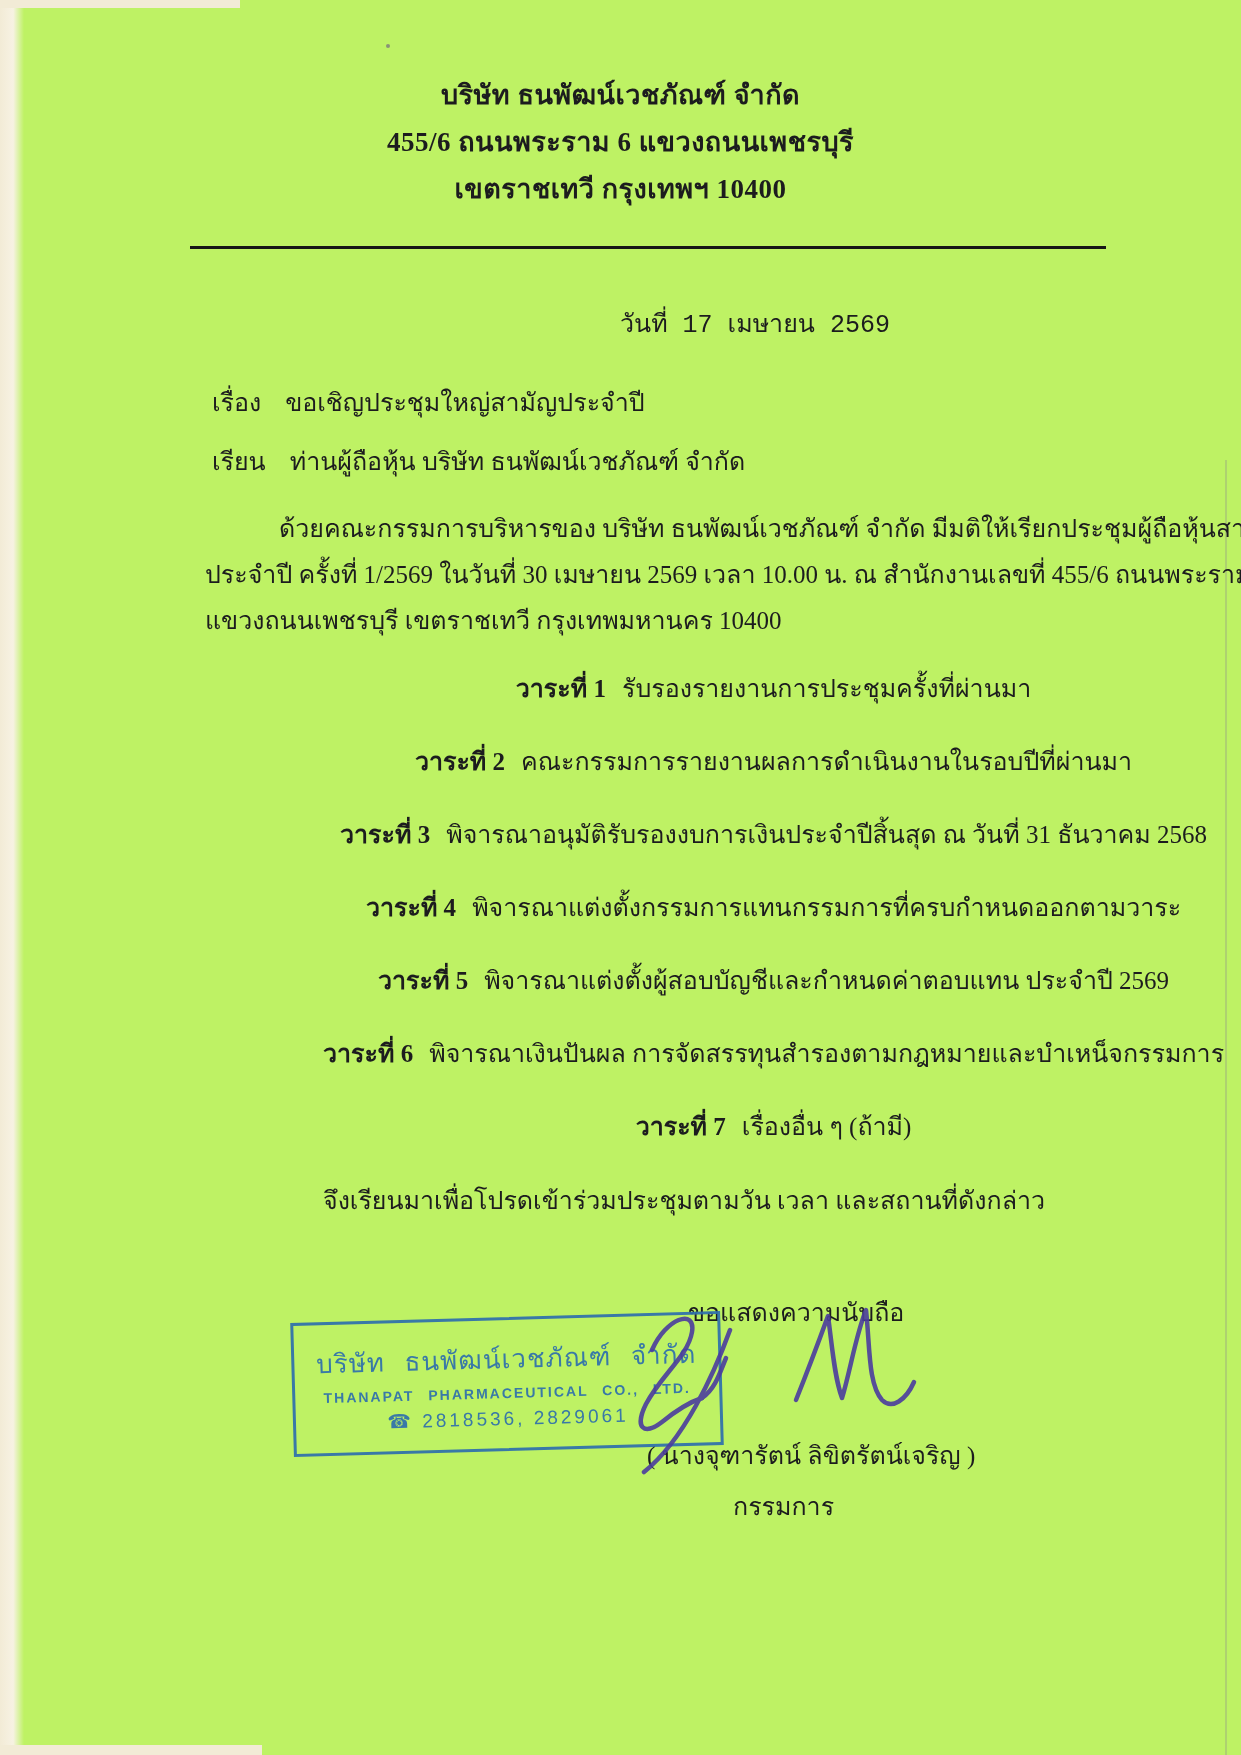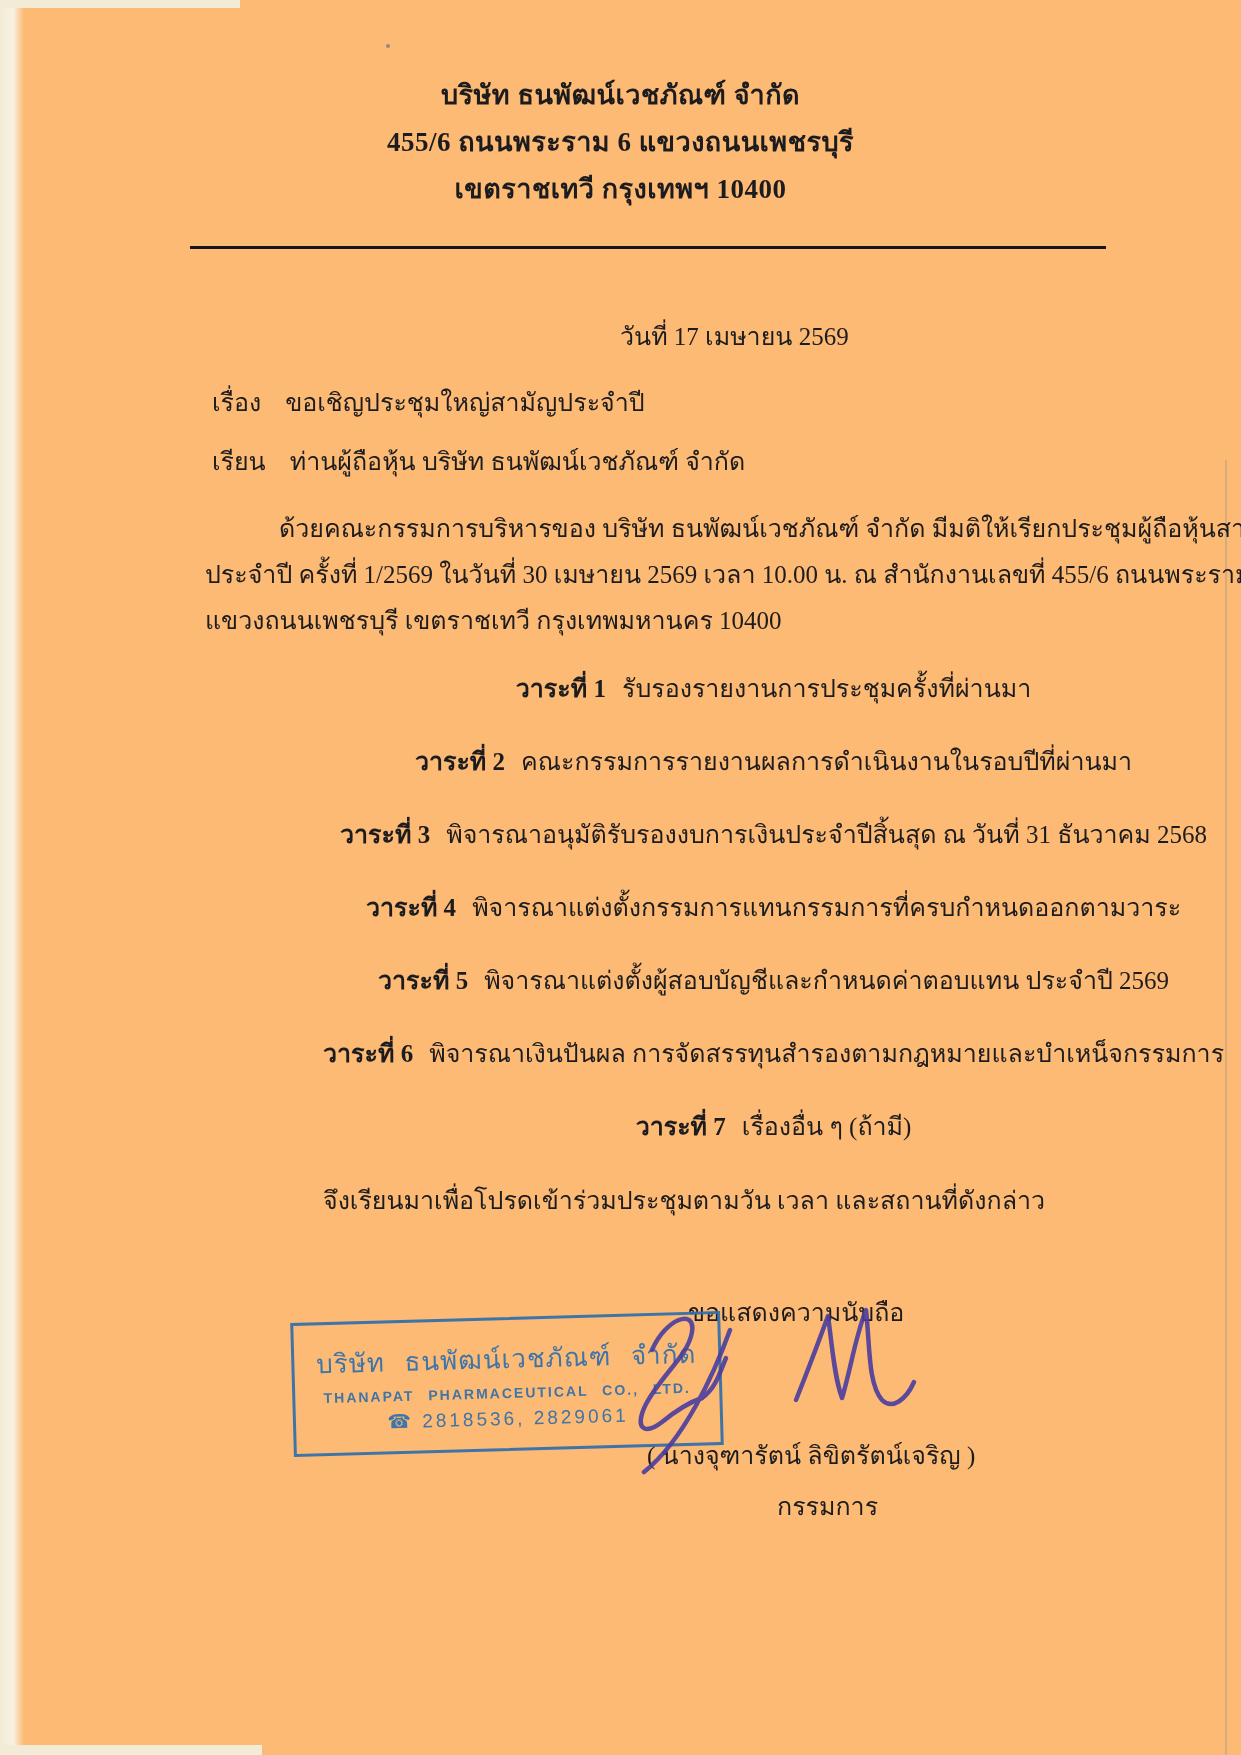--- a/index.html
+++ b/index.html
@@ -1,40 +1,40 @@
 <!DOCTYPE html>
 <html><head>
 <meta charset="utf-8">
 <style>
   html,body{margin:0;padding:0;background:#e9e9e9;}
   .page{
     position:relative;
     width:1241px;height:1755px;
     margin:0 auto;
-    background:#fdba74;
+    background:#bef264;
     overflow:hidden;
     font-family:"Liberation Serif","DejaVu Sans",serif;
     color:#1c1c1e;
     font-size:25px;
   }
   
   .edge-left{position:absolute;left:0;top:0;bottom:0;width:24px;
     background:linear-gradient(90deg,#f2ebd6 0%,#f7f2e3 55%,rgba(247,242,227,0) 100%);}
   .edge-top{position:absolute;left:0;top:0;width:240px;height:8px;background:#f2ebd6;}
   .edge-bottom{position:absolute;left:0;bottom:0;width:262px;height:10px;background:#f2ebd6;}
   .edge-right-line{position:absolute;left:1225px;top:460px;bottom:0;width:2px;
     background:rgba(140,140,140,0.32);}
   .speck{position:absolute;left:386px;top:44px;width:4px;height:4px;border-radius:50%;
     background:#7a7a7a;opacity:.8;}
 
   .hdr{position:absolute;top:72px;left:0;width:1241px;text-align:center;
     font-weight:bold;line-height:47px;font-size:27px;letter-spacing:.5px;}
   .rule{position:absolute;top:246px;left:190px;width:916px;height:3px;background:#161616;}
 
-  .dateline{position:absolute;top:316px;left:620px;white-space:nowrap;}
+  .dateline{position:absolute;top:303px;left:620px;white-space:nowrap;font-family:Liberation Mono, monospace;}
 
   .kvrow{position:absolute;left:212px;display:flex;white-space:nowrap;}
   .kvrow .kv-label{margin-right:24px;}
   .row-subject{top:382px;}
   .row-salutation{top:441px;}
 
   .bodypara{position:absolute;top:506px;left:205px;width:840px;line-height:46px;}
   .bodypara .bl{white-space:nowrap;}
   .bodypara .bl.indent{text-indent:74px;}
 
@@ -55,21 +55,21 @@
   .stamp .s2{font-size:14px;font-weight:bold;letter-spacing:2px;word-spacing:8px;
     font-family:"Liberation Sans",sans-serif;white-space:nowrap;}
   .stamp .s3{font-size:19px;letter-spacing:3px;font-family:"Liberation Sans",sans-serif;
     white-space:nowrap;}
 
   .signature{position:absolute;left:600px;top:1288px;width:360px;height:190px;
     color:#4b3d9e;z-index:3;}
   .signature svg{width:100%;height:100%;}
 
   .signer-name{position:absolute;top:1435px;left:647px;white-space:nowrap;z-index:2;}
-  .signer-title{position:absolute;top:1486px;left:777px;white-space:nowrap;}
+  .signer-title{position:absolute;top:1486px;left:733px;white-space:nowrap;}
 </style>
 </head>
 <body>
 
 <div class="page">
 
   <div class="edge-left"></div>
   <div class="edge-top"></div>
   <div class="edge-bottom"></div>
   <div class="edge-right-line"></div>

